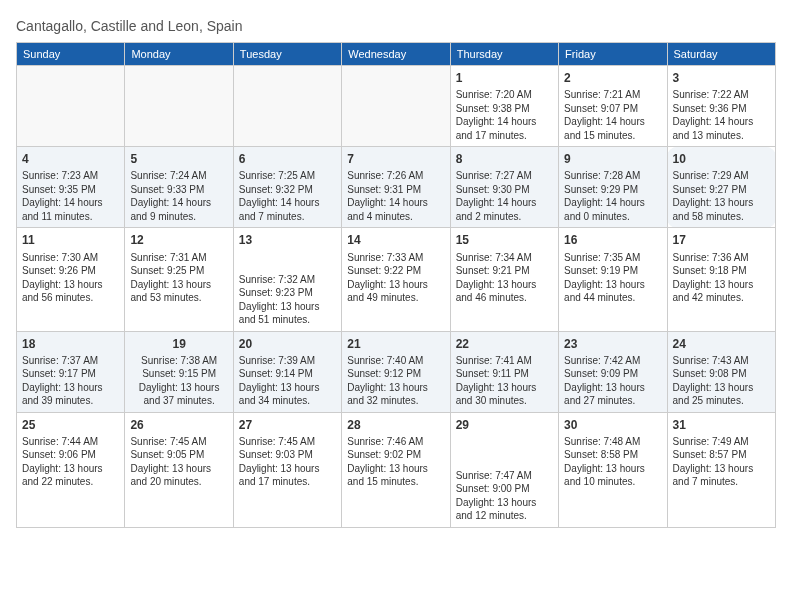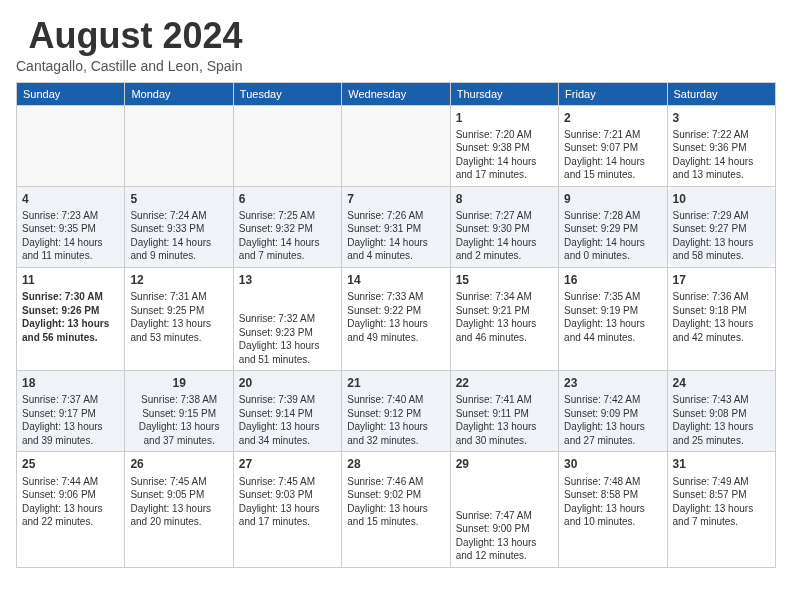--- a/index.html
+++ b/index.html
@@ -79,21 +79,20 @@
     }
     .calendar thead tr th {
       background: #1a5faa !important;
     }
   </style>
 </head>
 <body>
 
 <div class="header">
   <div class="title-area">
-    <div class="month-year">August 2024</div>
     <div class="location">Cantagallo, Castille and Leon, Spain</div>
   </div>
 </div>
 
 <table class="calendar">
   <thead>
     <tr>
     <th>Sunday</th>
         <th>Monday</th>
         <th>Tuesday</th>
@@ -178,21 +177,21 @@
           <span class="day-num">10</span>
           <div class="day-info" style="white-space: pre-line;">Sunrise: 7:29 AM
 Sunset: 9:27 PM
 Daylight: 13 hours
 and 58 minutes.</div>
         </td>
       </tr>
       <tr style="background: rgb(255, 255, 255);">
         <td>
           <span class="day-num">11</span>
-          <div class="day-info" style="white-space: pre-line; font-weight: bold;">Sunrise: 7:30 AM
+          <div class="day-info" style="white-space: pre-line;">Sunrise: 7:30 AM
 Sunset: 9:26 PM
 Daylight: 13 hours
 and 56 minutes.</div>
         </td>
         <td>
           <span class="day-num">12</span>
           <div class="day-info" style="white-space: pre-line;">Sunrise: 7:31 AM
 Sunset: 9:25 PM
 Daylight: 13 hours
 and 53 minutes.</div>

